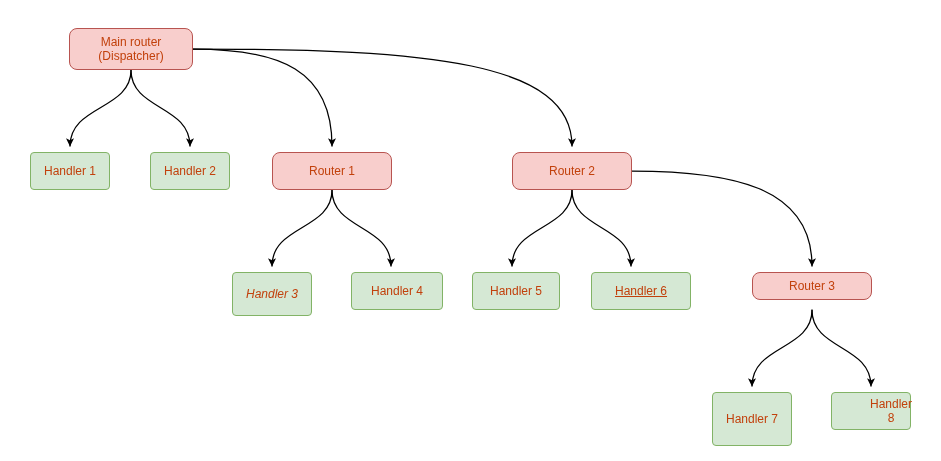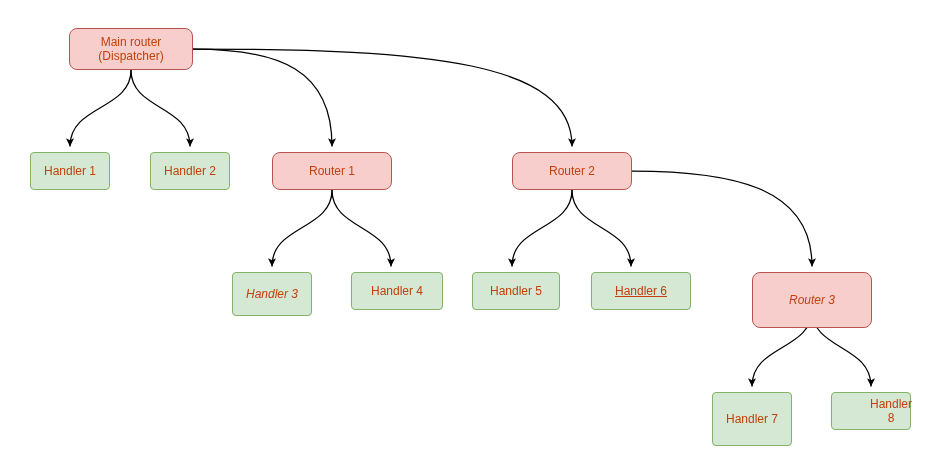--- a/index.html
+++ b/index.html
@@ -81,18 +81,18 @@
       <div class="node router" style="left: 69px; top: 28px; width: 124px; height: 42px;">Main router
 (Dispatcher)</div>
       <div class="node handler" style="left: 30px; top: 152px; width: 80px; height: 38px;">Handler 1</div>
       <div class="node handler" style="left: 150px; top: 152px; width: 80px; height: 38px;">Handler 2</div>
       <div class="node router" style="left: 272px; top: 152px; width: 120px; height: 38px;">Router 1</div>
       <div class="node router" style="left: 512px; top: 152px; width: 120px; height: 38px; text-align: center;">Router 2</div>
       <div class="node handler" style="left: 232px; top: 272px; width: 80px; height: 44px; font-style: italic;">Handler 3</div>
       <div class="node handler" style="left: 351px; top: 272px; width: 92px; height: 38px;">Handler 4</div>
       <div class="node handler" style="left: 472px; top: 272px; width: 88px; height: 38px;">Handler 5</div>
       <div class="node handler" style="left: 591px; top: 272px; width: 100px; height: 38px; text-decoration: underline;">Handler 6</div>
-      <div class="node router" style="left: 752px; top: 272px; width: 120px; height: 56px; font-style: italic;">Router 3</div>
+      <div class="node router" style="left: 752px; top: 272px; width: 120px; height: 28px;">Router 3</div>
       <div class="node handler" style="left: 712px; top: 392px; width: 80px; height: 54px;">Handler 7</div>
       <div class="node handler" style="left: 831px; top: 392px; width: 80px; height: 38px; padding-left: 40px;">Handler 8</div>
     </div>
 
 </div>
 
 </body></html>

